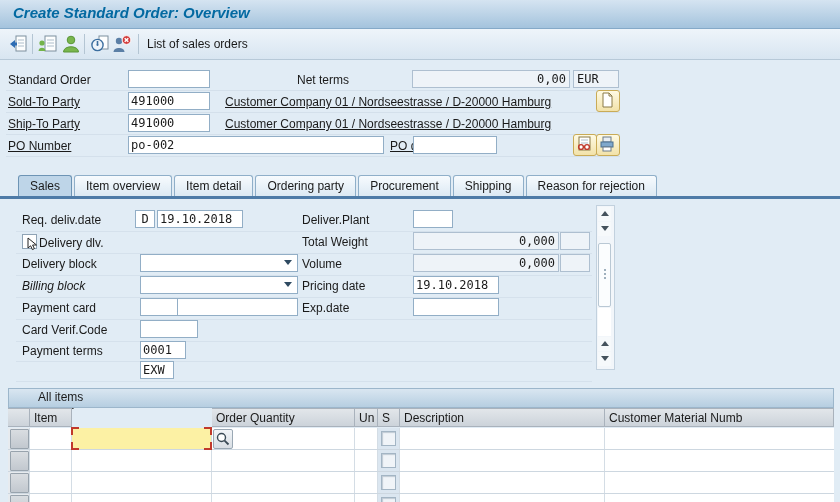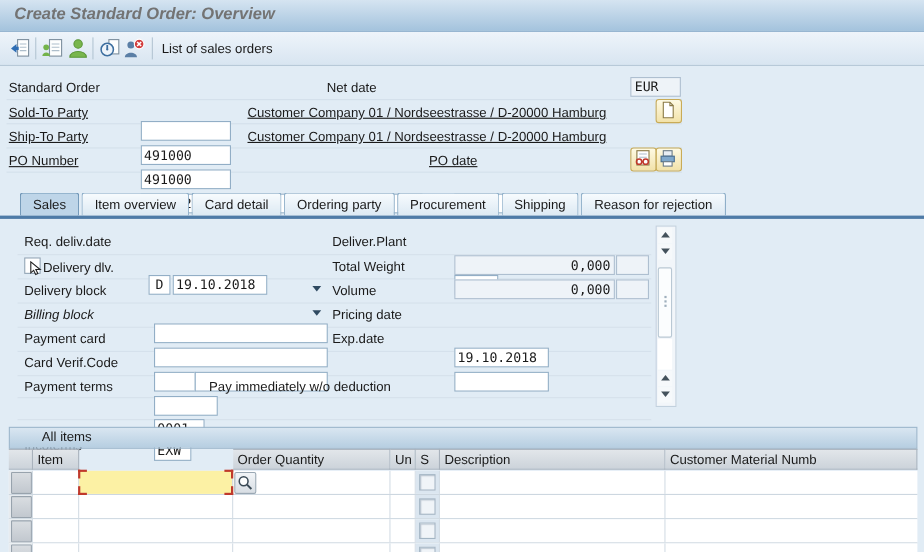--- a/index.html
+++ b/index.html
@@ -1,31 +1,31 @@
 <!DOCTYPE html>
 <html><head>
 <meta charset="utf-8">
 <style>
   html,body{margin:0;padding:0;}
   body{font-family:"Liberation Sans",sans-serif;font-size:12px;color:#1a1a1a;}
   .win{position:relative;width:840px;height:502px;background:#e1ecf5;overflow:hidden;}
   .abs{position:absolute;}
   
   .titlebar{left:0;top:0;width:840px;height:28px;background:linear-gradient(#d5e4f1,#a4c3dd);border-bottom:1px solid #85a9c8;}
-  .titletext{left:13px;top:4px;font-size:15px;font-weight:bold;font-style:italic;color:#737373;text-align:center;}
+  .titletext{left:13px;top:4px;font-size:15px;font-weight:bold;font-style:italic;color:#0369a1;text-align:center;}
   
   .toolbar{left:0;top:29px;width:840px;height:30px;background:linear-gradient(#eef4fa,#d8e5f1);border-bottom:1px solid #b7c9d8;}
   .tbsep{width:1px;height:20px;background:#b4c5d3;top:34px;}
   .tbbtn{width:22px;height:22px;top:33px;cursor:pointer;}
   .tbtext{top:37px;color:#1a1a1a;cursor:pointer;}
   
   .lbl{white-space:nowrap;}
   .ul{text-decoration:underline;cursor:pointer;}
   .inp{background:#fff;border:1px solid #92aec6;height:16px;line-height:16px;
-       font-family:"DejaVu Sans Mono",monospace;font-size:12px;padding:0 2px;white-space:nowrap;overflow:hidden;margin-top:40px;}
+       font-family:"DejaVu Sans Mono",monospace;font-size:12px;padding:0 2px;white-space:nowrap;overflow:hidden;}
   .ro{background:#eef3f8;border:1px solid #aebfd0;height:16px;line-height:16px;
       font-family:"DejaVu Sans Mono",monospace;font-size:12px;padding:0 3px;text-align:right;white-space:nowrap;}
   .sepline{height:1px;background:#ccd9e4;}
   .ybtn{width:22px;height:20px;background:linear-gradient(#fefae4,#f2e2a9);border:1px solid #c9ab56;border-radius:3px;cursor:pointer;}
   .gbtn{background:linear-gradient(#f2f5f8,#d8dee4);border:1px solid #9aa8b4;border-radius:2px;cursor:pointer;}
   
   .tab{display:inline-block;height:17px;line-height:17px;padding:2px 11px 1px 11px;margin-right:2px;
        background:linear-gradient(#f7fbfe,#dcE9f3);border:1px solid #8fafc9;border-bottom:none;
        border-radius:3px 3px 0 0;cursor:pointer;white-space:nowrap;}
   .tab.active{background:#bed5e8;border-color:#6d94b5;}
@@ -111,21 +111,22 @@
   <div class="abs tbsep" style="left:138px;"></div>
   <div class="abs tbtext" style="left:147px;text-align:right;">List of sales orders</div>
 
   <div class="abs sepline" style="left:6px;top:90px;width:614px;opacity:.6;"></div>
   <div class="abs sepline" style="left:6px;top:112px;width:614px;opacity:.6;"></div>
   <div class="abs sepline" style="left:6px;top:134px;width:614px;opacity:.6;"></div>
   <div class="abs sepline" style="left:6px;top:156px;width:614px;opacity:.6;"></div>
 
   <div class="abs lbl" style="left:8px;top:73px;">Standard Order</div>
   <div class="abs inp" style="left:128px;top:70px;width:76px;"></div>
-  <div class="abs lbl" style="left:297px;top:73px;">Net date</div>
+  <div class="abs lbl" style="left:297px;top:73px;">Net terms</div>
+  <div class="abs ro" style="left:412px;top:70px;width:150px;">0,00</div>
   <div class="abs ro" style="left:573px;top:70px;width:38px;text-align:left;">EUR</div>
 
   <div class="abs lbl ul" style="left:8px;top:95px;">Sold-To Party</div>
   <div class="abs inp" style="left:128px;top:92px;width:76px;">491000</div>
   <div class="abs lbl ul" style="left:225px;top:95px;">Customer Company 01 / Nordseestrasse / D-20000 Hamburg</div>
   <div class="abs ybtn" style="left:596px;top:90px;">
     <span><svg width="20" height="18" viewBox="0 0 20 18">
       <path d="M6 2 h6 l3 3 v11 h-9 z" fill="#fff" stroke="#8a7a46"></path>
           <path d="M12 2 v3 h3" fill="none" stroke="#8a7a46"></path>
     </svg></span>
@@ -151,21 +152,21 @@
   </div>
   <div class="abs ybtn" style="left:596px;top:134px;">
     <span><svg width="20" height="18" viewBox="0 0 20 18">
       <rect x="6" y="2" width="8" height="5" fill="#e8eef4" stroke="#6b7b88"></rect>
       <rect x="4" y="7" width="12" height="5" fill="#7fa8cc" stroke="#4a6e90"></rect>
       <rect x="6" y="12" width="8" height="4" fill="#fff" stroke="#6b7b88"></rect>
     </svg></span>
   </div>
 
   <div class="abs" style="left:18px;top:175px;white-space:nowrap;">
-    <span class="tab active">Sales</span><span class="tab">Item overview</span><span class="tab">Card detail</span><span class="tab">Ordering party</span><span class="tab">Procurement</span><span class="tab">Shipping</span><span class="tab">Reason for rejection</span>
+    <span class="tab active">Sales</span><span class="tab">Item overview</span><span class="tab">Item detail</span><span class="tab">Ordering party</span><span class="tab">Procurement</span><span class="tab">Shipping</span><span class="tab">Reason for rejection</span>
   </div>
   <div class="abs tabline"></div>
 
   <div class="abs sepline" style="left:16px;top:231px;width:576px;opacity:.55;"></div>
   <div class="abs sepline" style="left:16px;top:253px;width:576px;opacity:.55;"></div>
   <div class="abs sepline" style="left:16px;top:275px;width:576px;opacity:.55;"></div>
   <div class="abs sepline" style="left:16px;top:297px;width:576px;opacity:.55;"></div>
   <div class="abs sepline" style="left:16px;top:319px;width:576px;opacity:.55;"></div>
   <div class="abs sepline" style="left:16px;top:341px;width:576px;opacity:.55;"></div>
   <div class="abs sepline" style="left:16px;top:361px;width:576px;opacity:.55;"></div>
@@ -191,21 +192,20 @@
 
   <div class="abs lbl" style="left:22px;top:301px;">Payment card</div>
   <div class="abs inp" style="left:140px;top:298px;width:32px;"></div>
   <div class="abs inp" style="left:177px;top:298px;width:115px;"></div>
 
   <div class="abs lbl" style="left:22px;top:323px;">Card Verif.Code</div>
   <div class="abs inp" style="left:140px;top:320px;width:52px;"></div>
 
   <div class="abs lbl" style="left:22px;top:344px;">Payment terms</div>
   <div class="abs inp" style="left:140px;top:341px;width:40px;">0001</div>
-  <div class="abs lbl" style="left:190px;top:344px;">Pay immediately w/o deduction</div>
 
   <div class="abs lbl" style="left:22px;top:364px;margin-top:34px;">Incoterms</div>
   <div class="abs inp" style="left:140px;top:361px;width:28px;">EXW</div>
 
   <div class="abs lbl" style="left:302px;top:213px;">Deliver.Plant</div>
   <div class="abs inp" style="left:413px;top:210px;width:34px;"></div>
 
   <div class="abs lbl" style="left:302px;top:235px;">Total Weight</div>
   <div class="abs ro" style="left:413px;top:232px;width:138px;">0,000</div>
   <div class="abs ro" style="left:560px;top:232px;width:22px;"></div>

